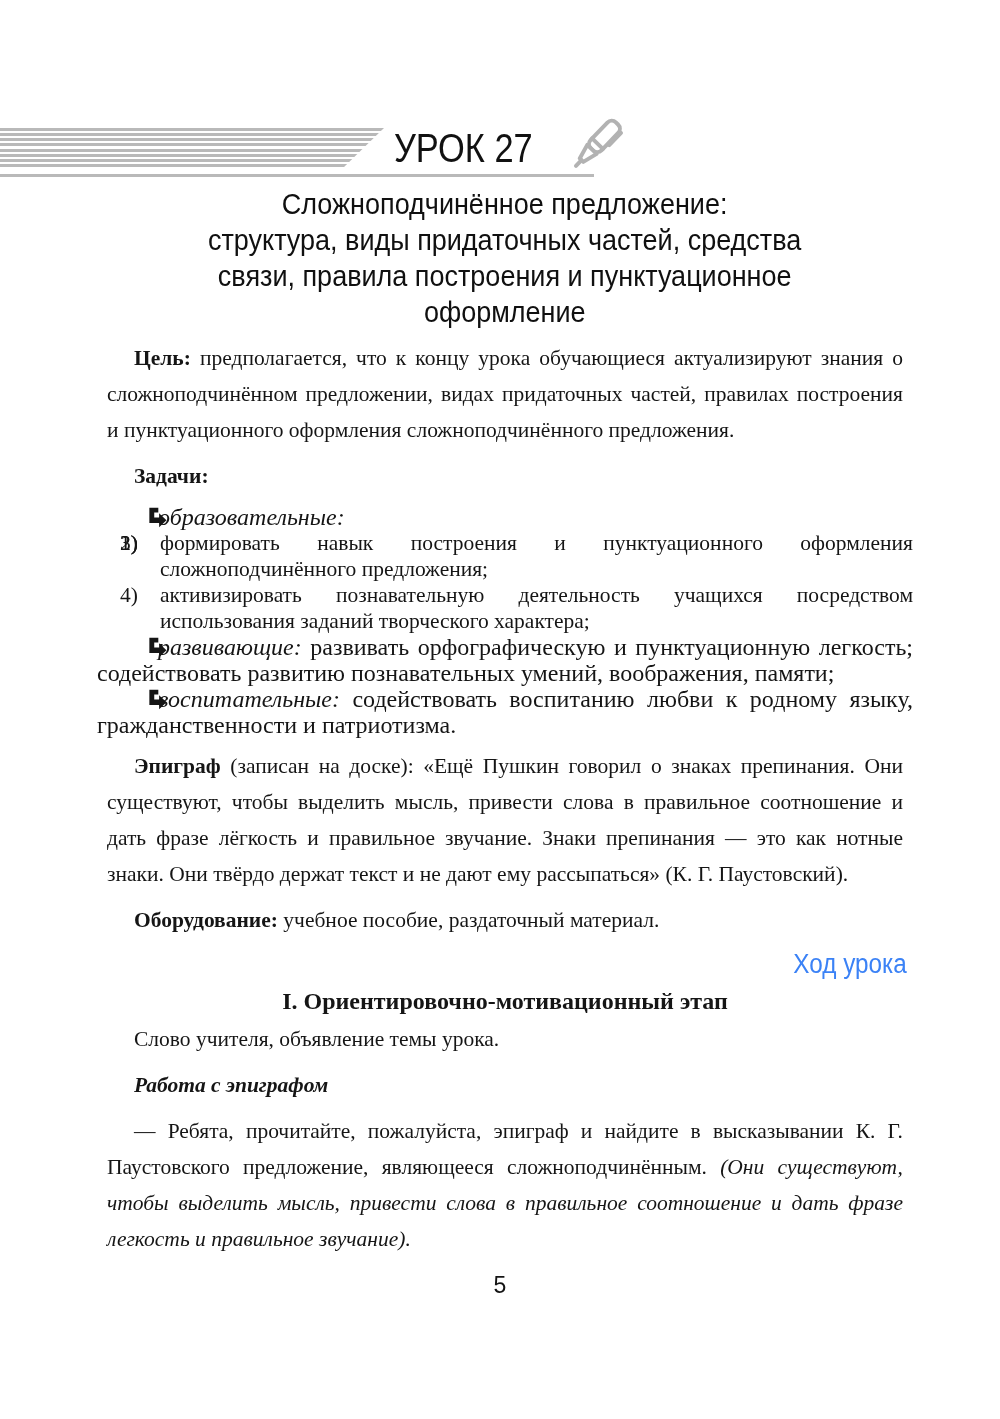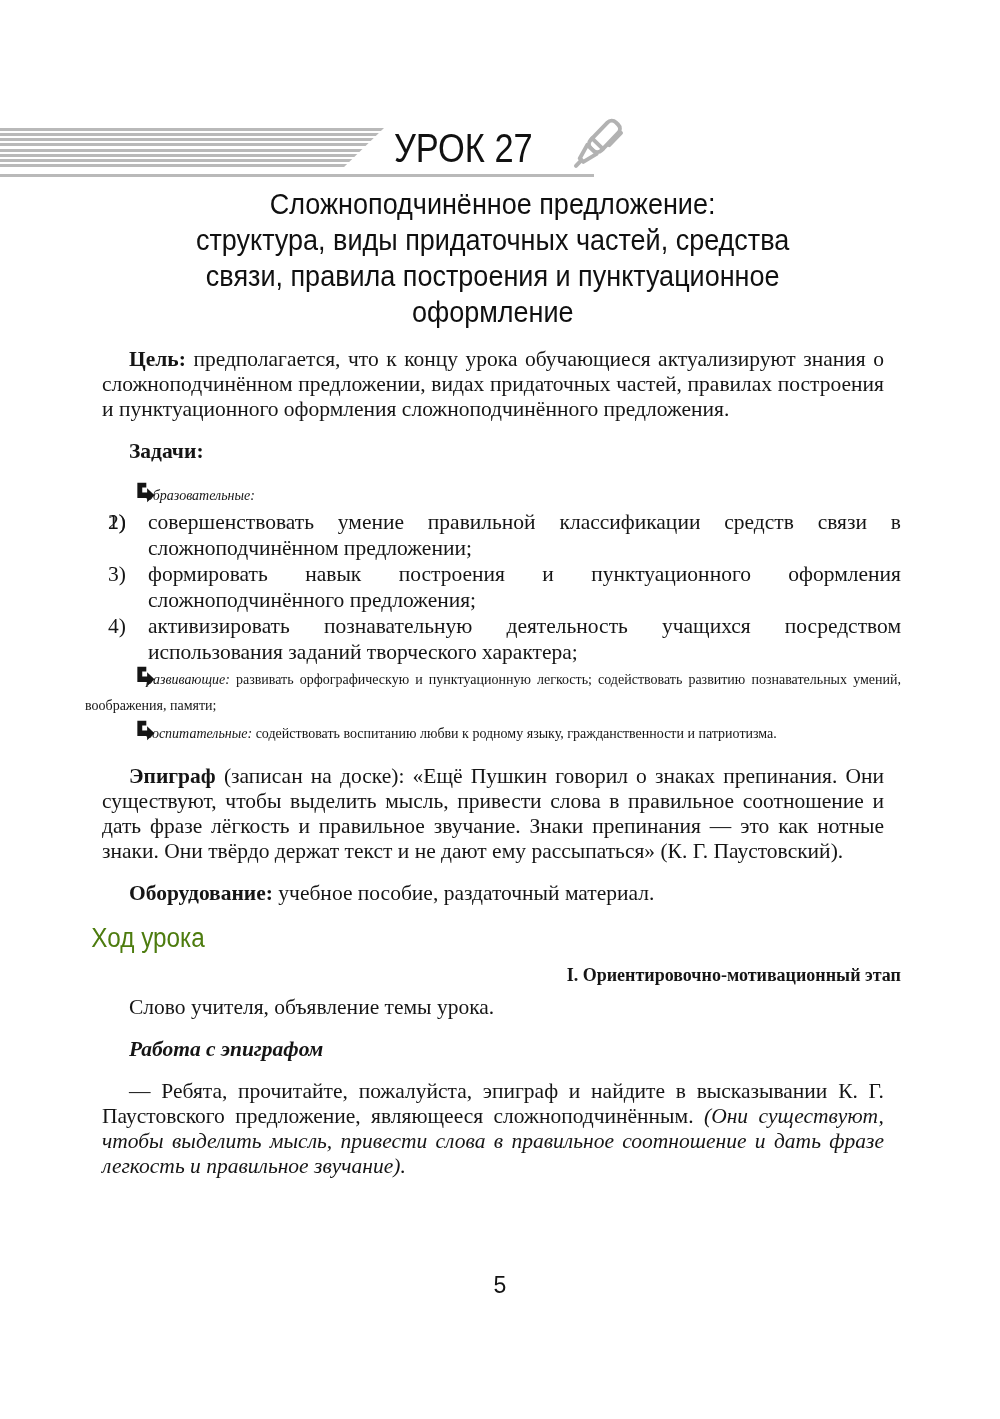--- a/index.html
+++ b/index.html
@@ -28,60 +28,60 @@
     position:absolute;left:394px;top:127px;
     font-family:"Liberation Sans", sans-serif;
     font-size:40px;line-height:42px;font-weight:400;
     letter-spacing:0px;color:#111;
     transform:scaleX(0.86);transform-origin:left center;
     white-space:nowrap;
   }
   .pen{position:absolute;left:549px;top:118px;width:88px;height:62px;}
 
   
-  .content{position:absolute;left:85px;top:186px;width:816px;}
+  .content{position:absolute;left:97px;top:186px;width:816px;}
 
   .title{
     font-family:"Liberation Sans", sans-serif;
     font-weight:400;font-size:30px;line-height:36px;
     text-align:center;margin:0 0 10px 0;color:#101010;
   }
   .title-line{display:inline-block;transform:scaleX(0.9);transform-origin:center;white-space:nowrap;}
 
   .para{
-    font-size:21.5px;line-height:25px;margin:17px;
+    font-size:21.5px;line-height:36px;margin:10px;
     text-align:justify;
   }
   .indent{text-indent:27px;}
   .b{font-weight:700;font-style:normal;}
   .it{font-style:italic;}
   .bold-line{font-weight:700;text-align:left;}
 
   .bullet-para{
-    font-size:14px;line-height:26px;margin:0;
+    font-size:24px;line-height:26px;margin:0;
     text-align:justify;text-indent:25px;
   }
   .arrow-ico{display:inline-block;width:21px;height:20px;margin-right:15px;vertical-align:-3px;}
   .group-label{font-style:italic;}
 
   .num-item{
     position:relative;font-size:21.5px;line-height:26px;
     padding-left:63px;text-align:justify;margin:0;
   }
   .num{position:absolute;left:23px;top:0;}
 
   .hod{
     font-family:"Liberation Sans", sans-serif;
     font-weight:400;font-size:27px;line-height:30px;
-    text-align:left;margin:11px 0 9px 0;color:#4d7c0f;text-decoration:underline;
+    text-align:right;margin:11px 0 9px 0;color:#3b82f6;text-decoration:underline;
   }
   .hod-inner{display:inline-block;transform:scaleX(0.9);transform-origin:center;white-space:nowrap;}
   .stage{
-    font-size:18px;line-height:27px;font-weight:700;
-    margin:2px 0 6px 0;text-align:right;font-family:"Liberation Serif", serif;
+    font-size:24px;line-height:27px;font-weight:700;
+    margin:2px 0 6px 0;text-align:center;font-family:"Liberation Serif", serif;
   }
   .subhead{font-weight:700;font-style:italic;margin-top:6px;margin-bottom:6px;}
   .spaced{margin-top:6px;}
 
   .pagenum{
     position:absolute;left:0;top:1272px;width:1000px;
     text-align:center;
     font-family:"Liberation Sans", sans-serif;
     font-size:23px;color:#141414;
   }
@@ -119,21 +119,21 @@
 
     <p class="para indent"><span class="b">Цель:</span><span> предполагается, что к концу урока обучающиеся актуализируют знания о сложноподчинённом предложении, видах придаточных частей, правилах построения и пунктуационного оформления сложноподчинённого предложения.</span></p>
 
     <p class="para indent bold-line">Задачи:</p>
 
     <p class="bullet-para"><span class="arrow-ico"><svg width="21" height="22" viewBox="0 0 24 27" aria-hidden="true">
             <path d="M2 2 h11 v6 h-5 v6 h6 v-5 l9 8.5 -9 8.5 v-5 h-12 z" fill="#151515"></path>
           </svg></span><span class="group-label">образовательные:</span></p>
 
     <p class="num-item"><span class="num">1)</span></p>
-    <p class="num-item"><span class="num">2)</span><span>совершенствовать умение правильной классификации средств связи в сложноподчинённом предложении;</span></p>
+    <p class="num-item"><span class="num">2)</span></p>
     <p class="num-item"><span class="num">3)</span><span>формировать навык построения и пунктуационного оформления сложноподчинённого предложения;</span></p>
     <p class="num-item"><span class="num">4)</span><span>активизировать познавательную деятельность учащихся посредством использования заданий творческого характера;</span></p>
 
     <p class="bullet-para"><span class="arrow-ico"><svg width="21" height="22" viewBox="0 0 24 27" aria-hidden="true">
             <path d="M2 2 h11 v6 h-5 v6 h6 v-5 l9 8.5 -9 8.5 v-5 h-12 z" fill="#151515"></path>
           </svg></span><span class="group-label">развивающие:</span><span> развивать орфографическую и пунктуационную легкость; содействовать развитию познавательных умений, воображения, памяти;</span></p>
 
     <p class="bullet-para"><span class="arrow-ico"><svg width="21" height="22" viewBox="0 0 24 27" aria-hidden="true">
             <path d="M2 2 h11 v6 h-5 v6 h6 v-5 l9 8.5 -9 8.5 v-5 h-12 z" fill="#151515"></path>
           </svg></span><span class="group-label">воспитательные:</span><span> содействовать воспитанию любви к родному языку, гражданственности и патриотизма.</span></p>

